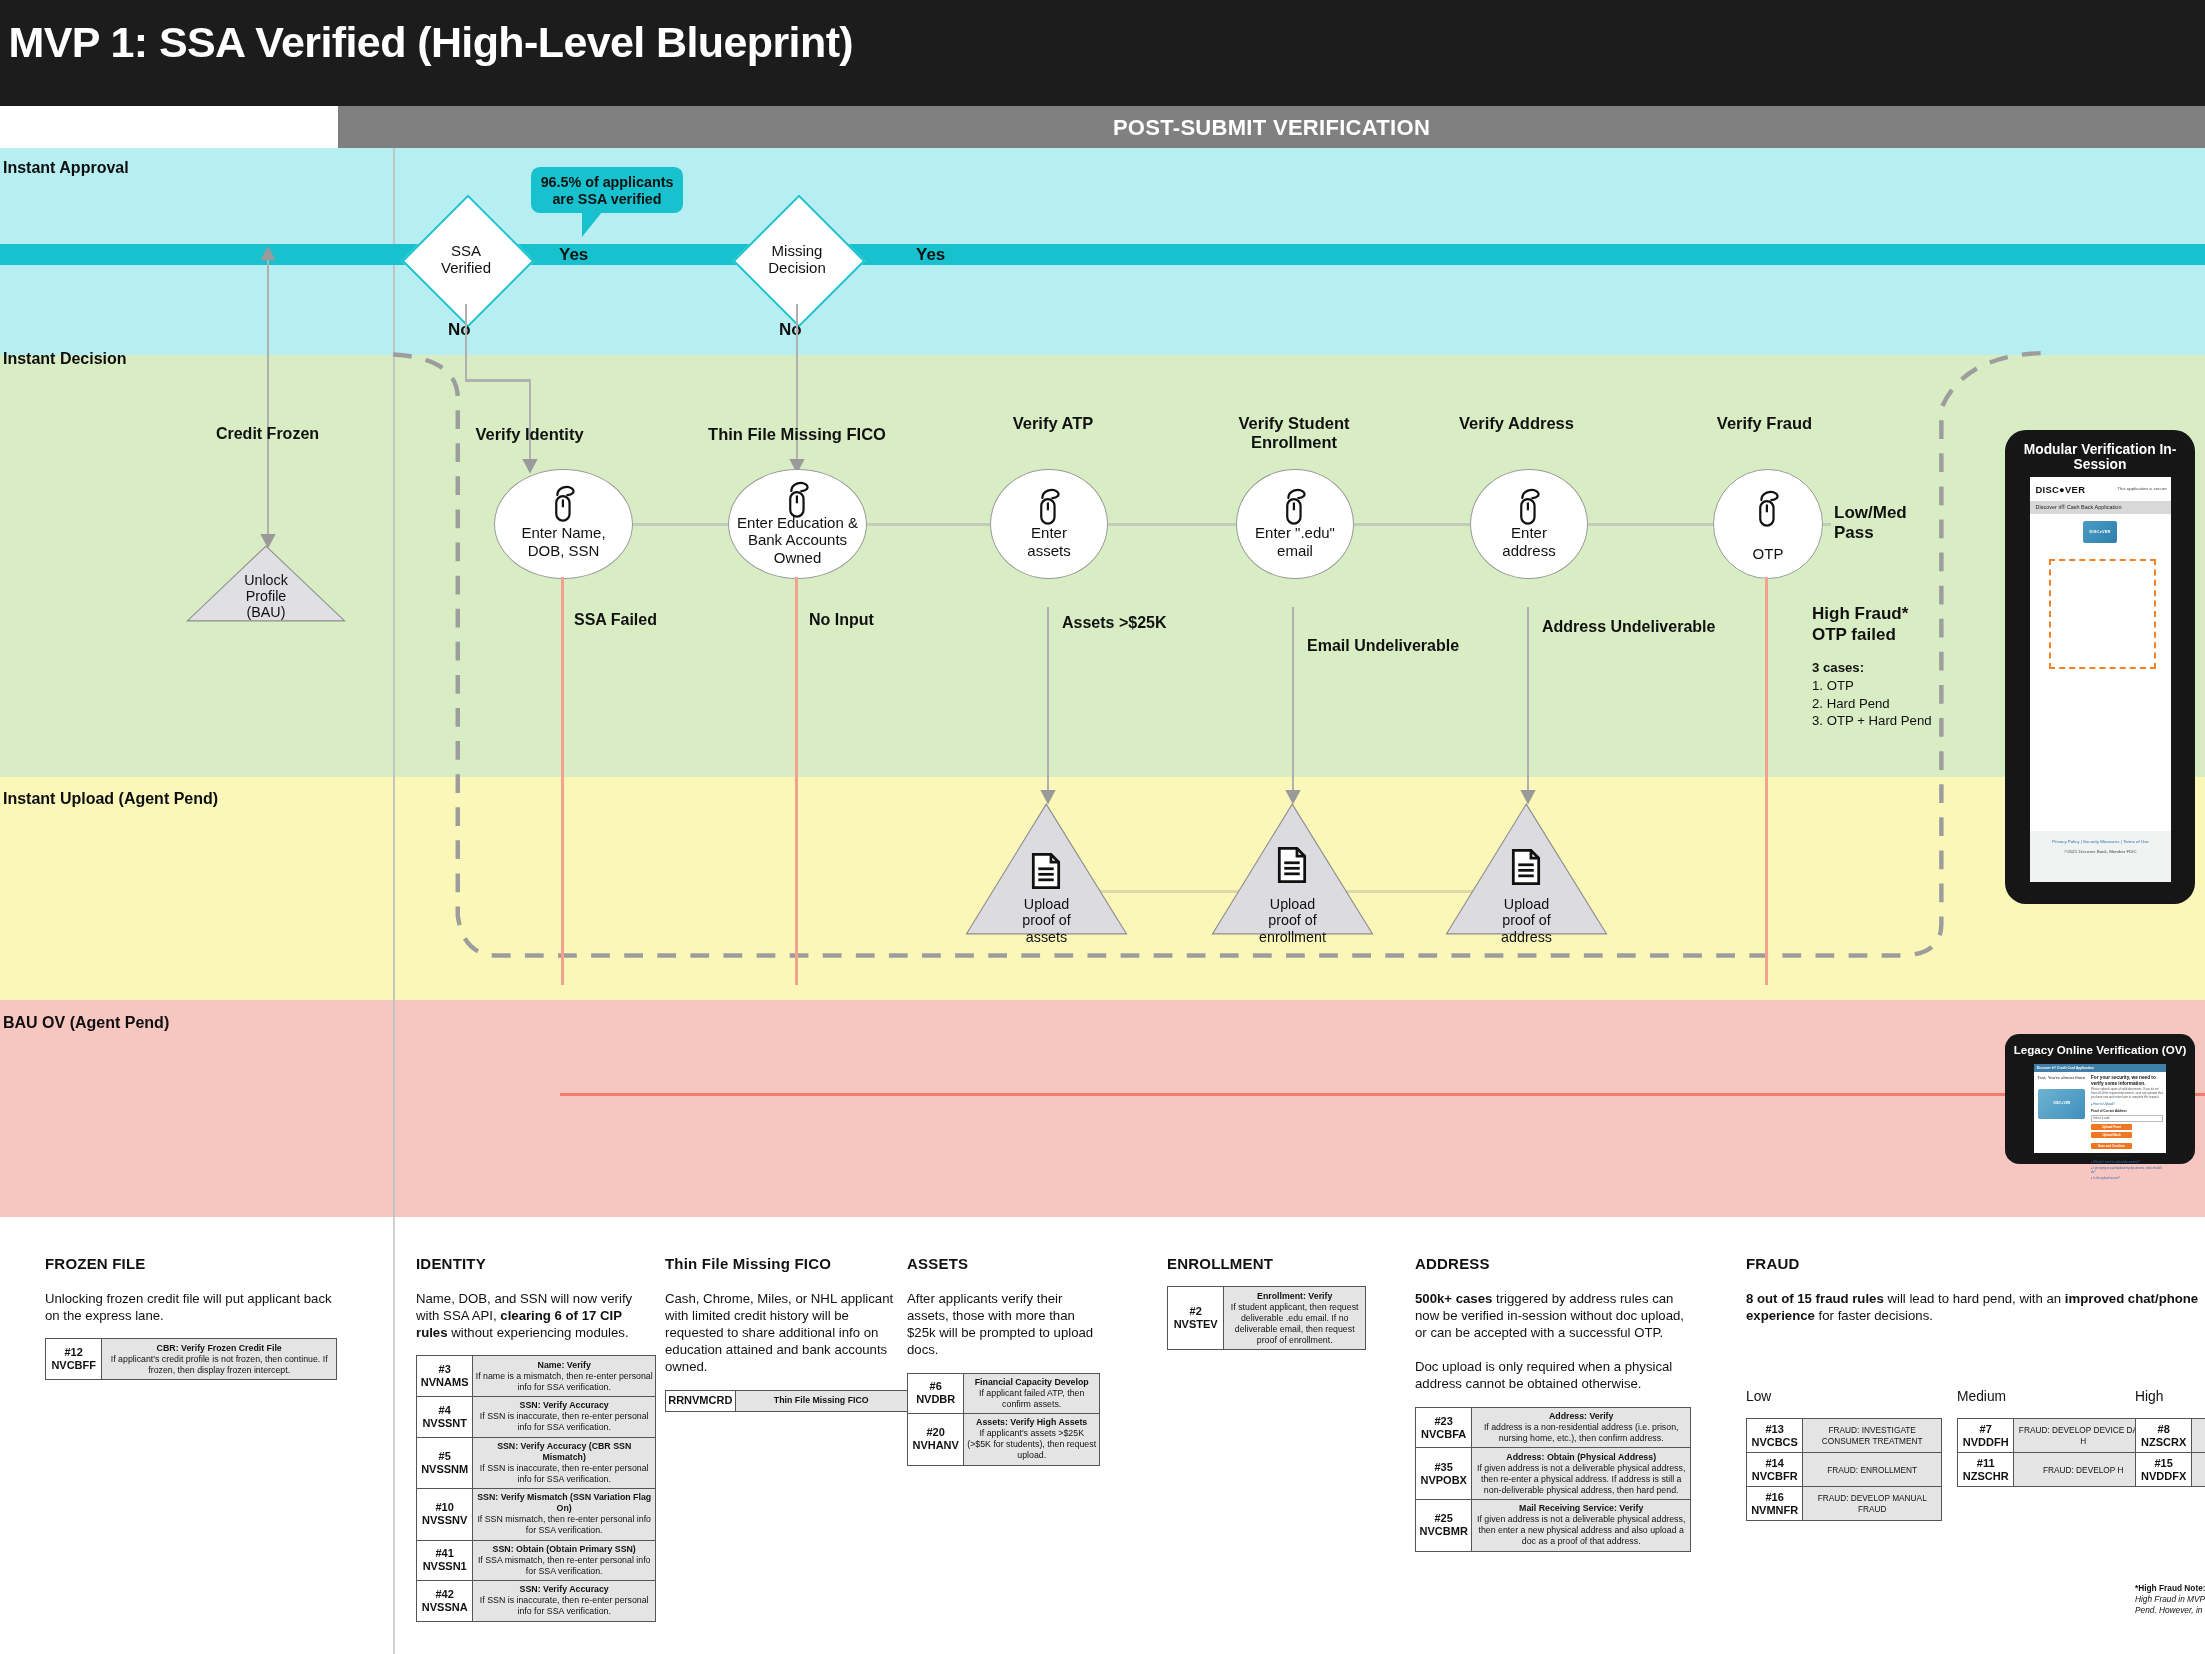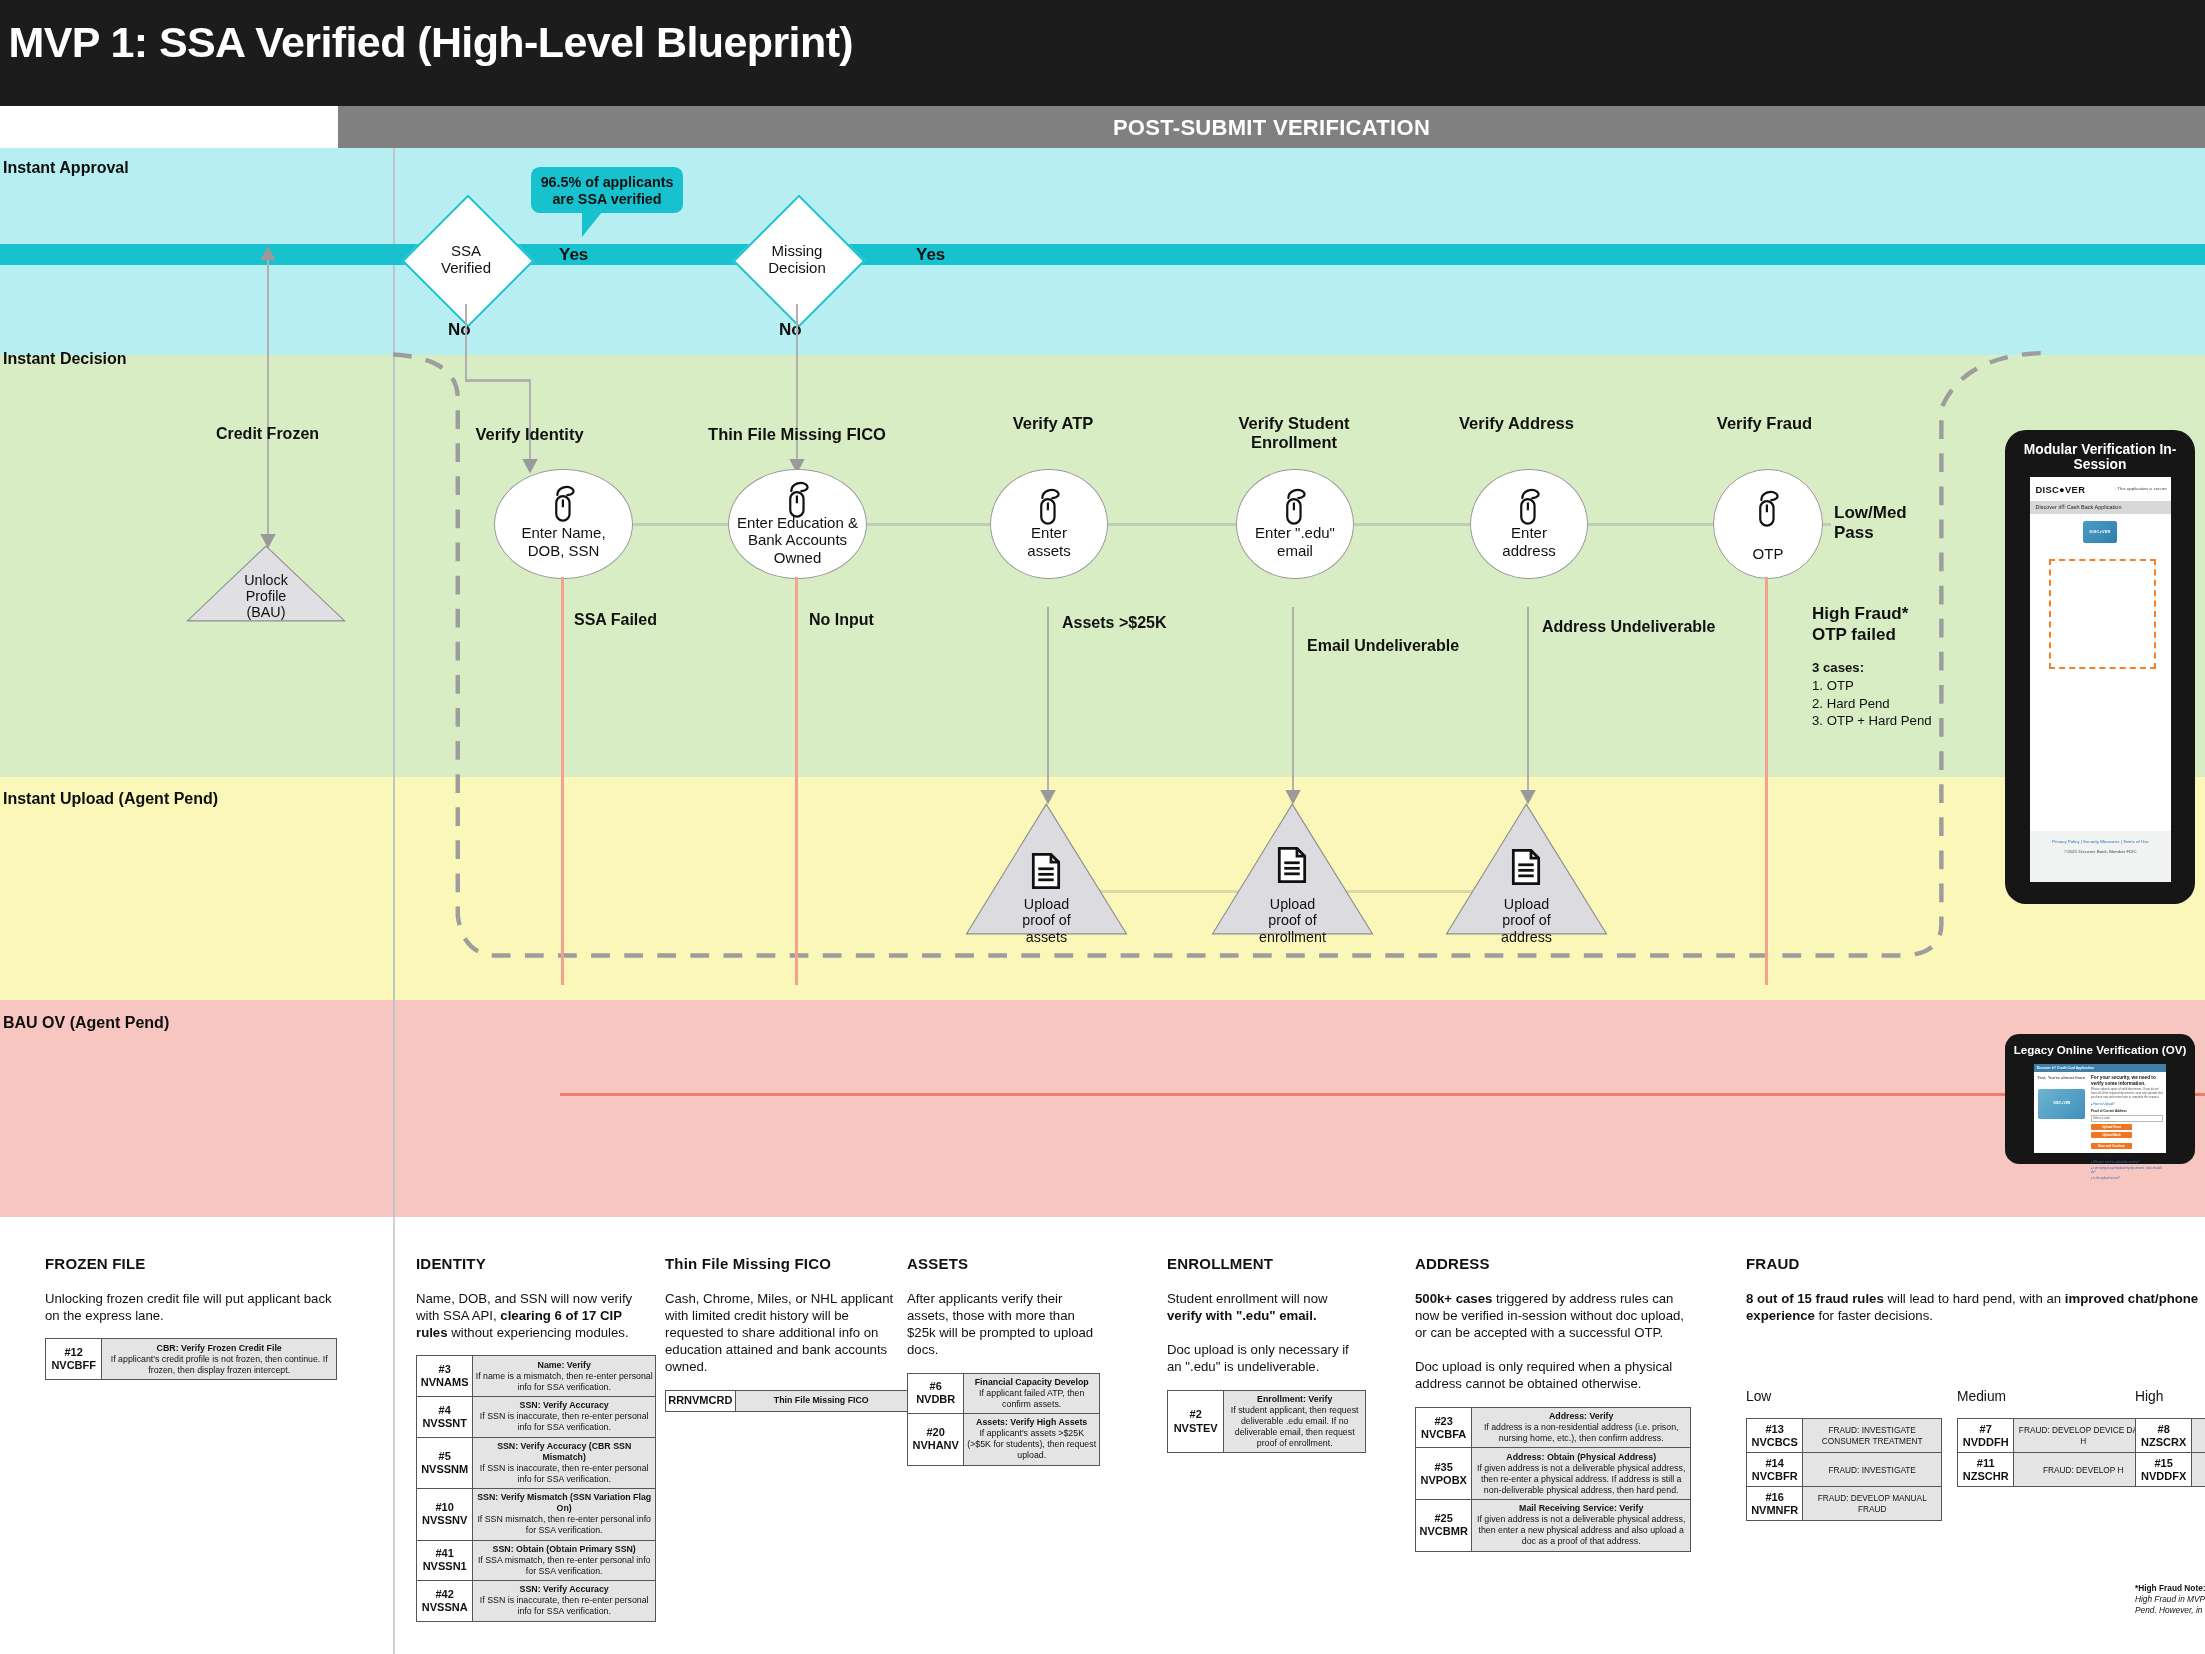--- a/index.html
+++ b/index.html
@@ -529,21 +529,20 @@
         </tr>
         <tr>
           <td class="code">#20<br>NVHANV</td>
           <td class="body"><span class="bt">Assets: Verify High Assets</span><span>If applicant's assets &gt;$25K (&gt;$5K for students), then request upload.</span></td>
         </tr>
       </tbody>
     </table>
   </div>
 <div class="panel" id="p-enroll" style="left:1167px;width:199px;">
     <h3>ENROLLMENT</h3>
-    <div class="desc">Student enrollment will now <b>verify with ".edu" email.</b><br><br>Doc upload is only necessary if an ".edu" is undeliverable.</div>
     <table class="rtable">
       <tbody>
         <tr>
           <td class="code">#2<br>NVSTEV</td>
           <td class="body"><span class="bt">Enrollment: Verify</span><span>If student applicant, then request deliverable .edu email. If no deliverable email, then request proof of enrollment.</span></td>
         </tr>
       </tbody>
     </table>
   </div>
 <div class="panel" id="p-address" style="left:1415px;width:276px;">
@@ -574,21 +573,21 @@
       <div class="fraudcol" style="left:0px;top:65px;width:196px;">
         <div class="sevlbl">Low</div>
         <table class="rtable">
           <tbody>
             <tr>
               <td class="code">#13<br>NVCBCS</td>
               <td class="body"><span>FRAUD: INVESTIGATE CONSUMER TREATMENT</span></td>
             </tr>
             <tr>
               <td class="code">#14<br>NVCBFR</td>
-              <td class="body"><span>FRAUD: INVESTIGATE</span></td>
+              <td class="body"><span>FRAUD: ENROLLMENT</span></td>
             </tr>
             <tr>
               <td class="code">#16<br>NVMNFR</td>
               <td class="body"><span>FRAUD: DEVELOP MANUAL FRAUD</span></td>
             </tr>
           </tbody>
         </table>
       </div>
       <div class="fraudcol" style="left:211px;top:65px;width:196px;">
         <div class="sevlbl">Medium</div>

